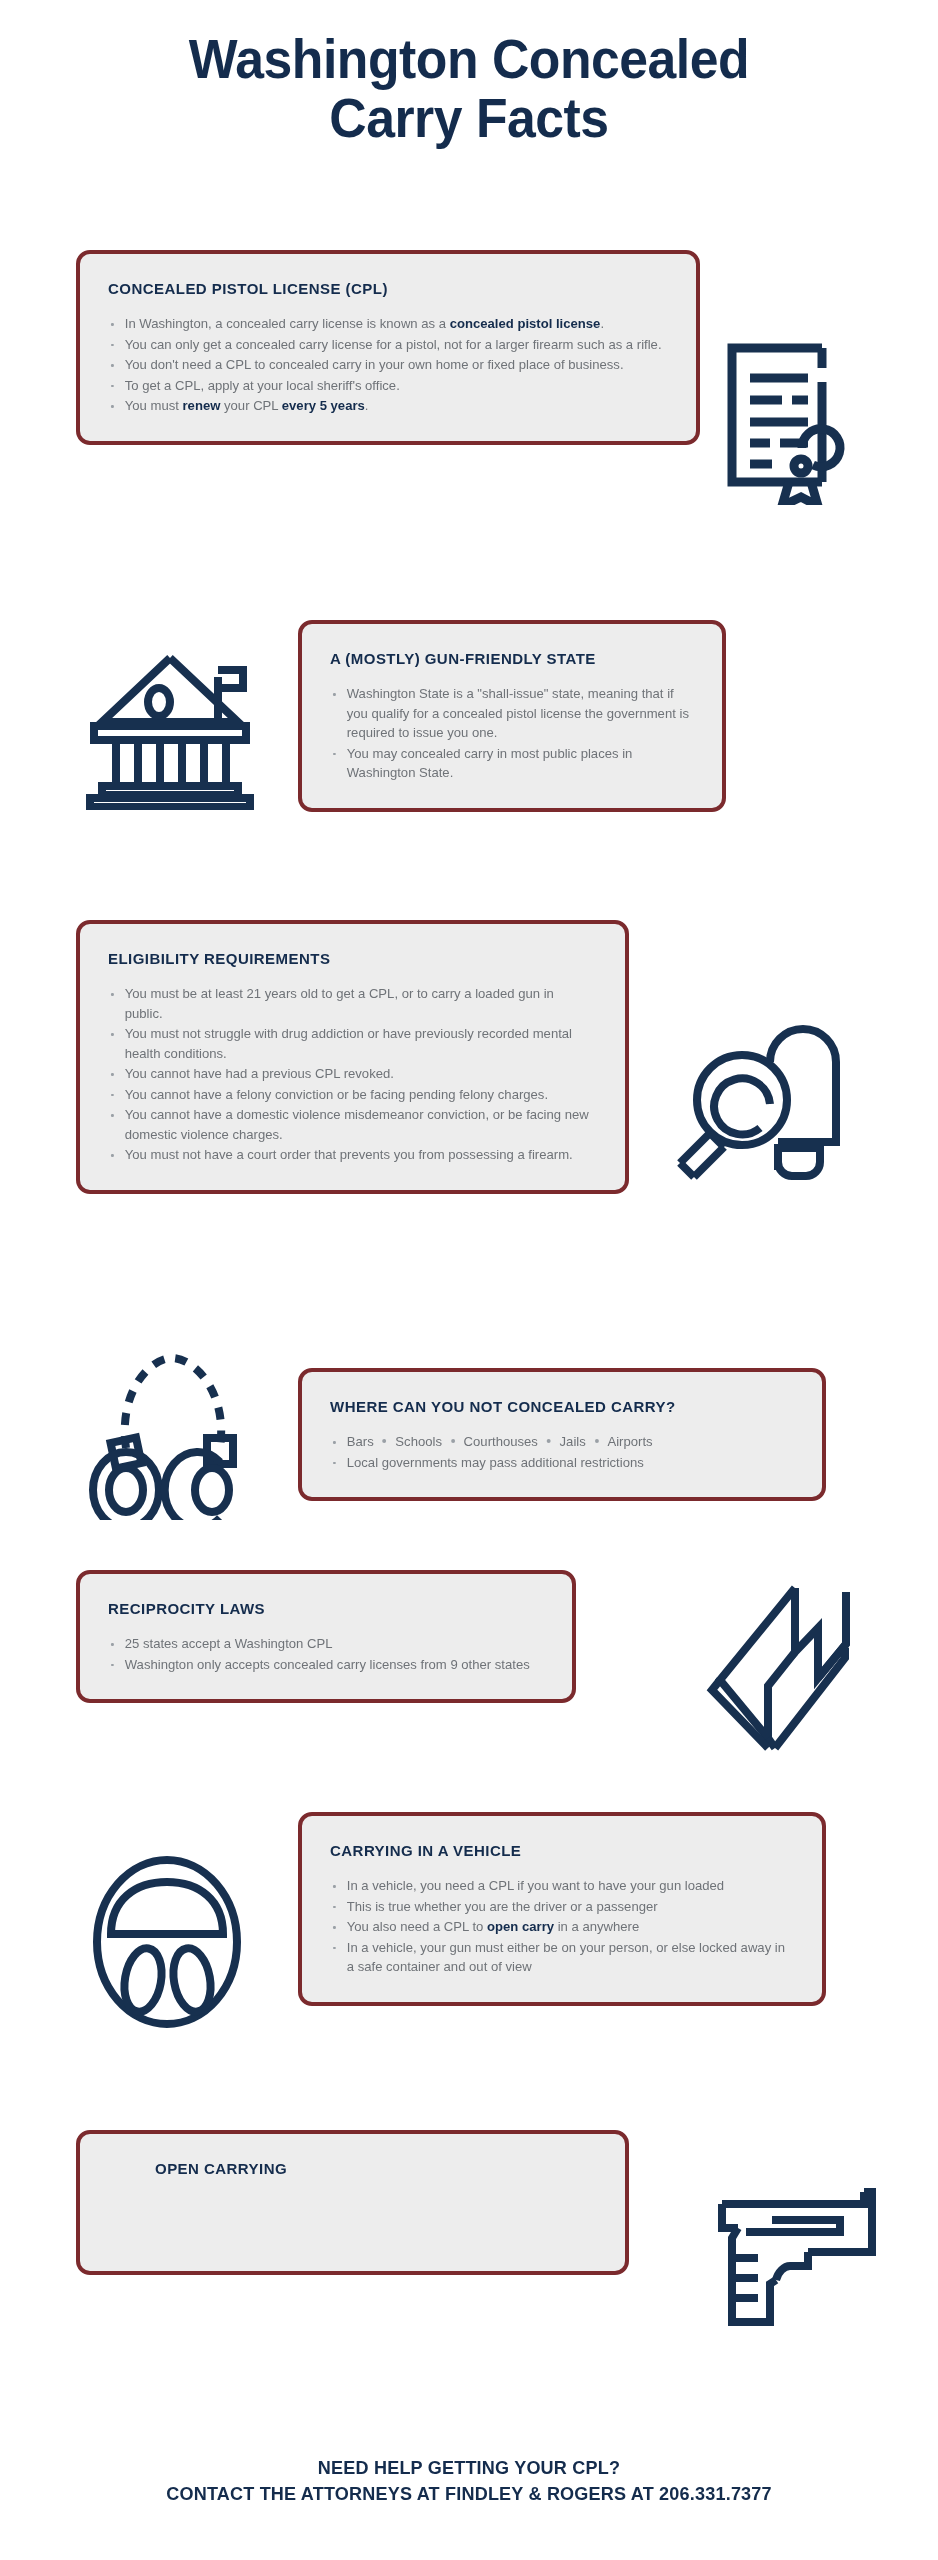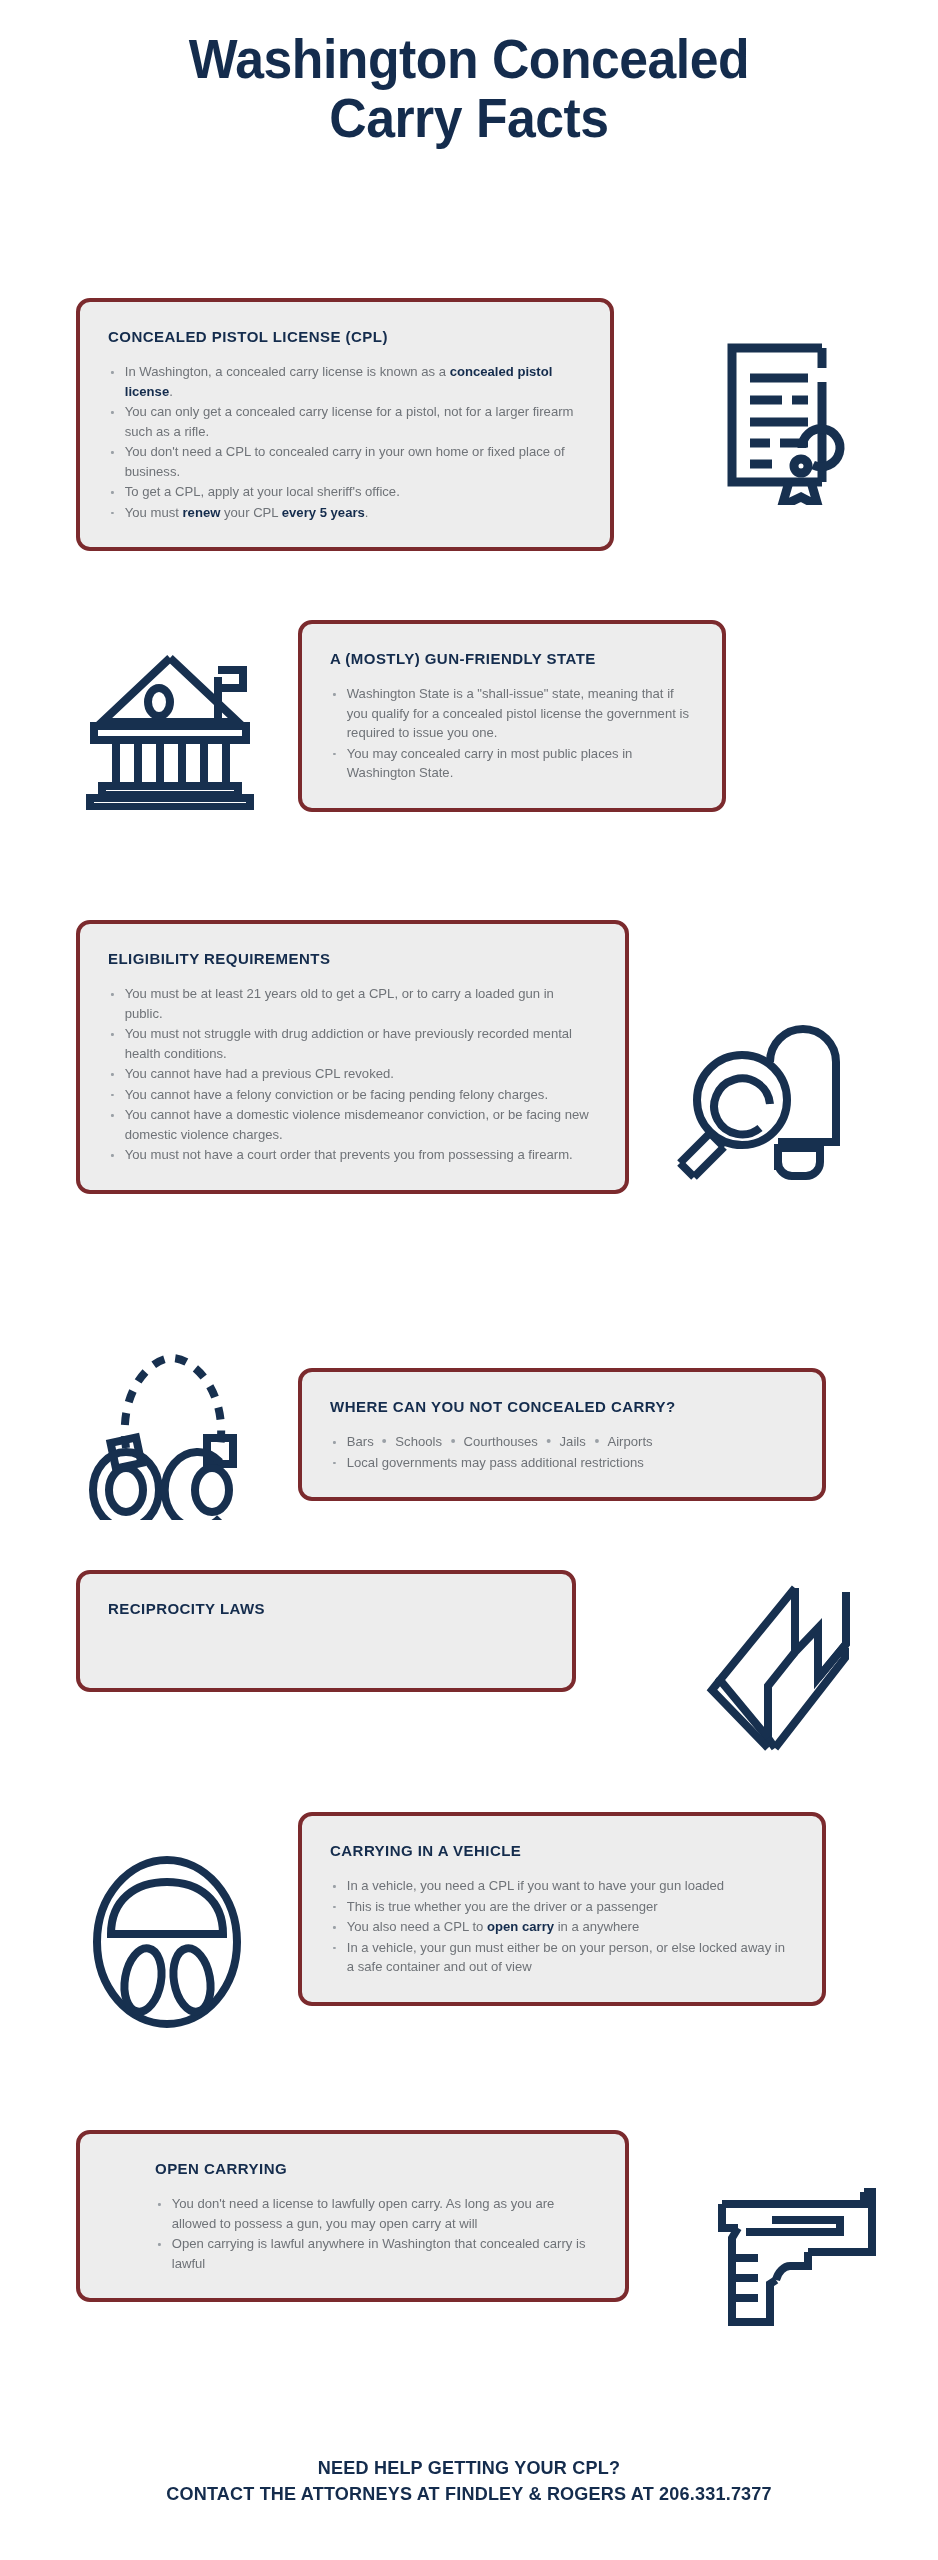--- a/index.html
+++ b/index.html
@@ -91,21 +91,21 @@
 <body>
 
 <div class="page">
 
   <h1 class="title">
     <span class="title-line">Washington Concealed</span>
     <span class="title-line">Carry Facts</span>
   </h1>
 
   <div class="row" style="top:0;">
-    <div class="card" style="left:76px;top:250px;width:538px;height:102px;height:auto;min-height:100px;margin-top:48px;">
+    <div class="card" style="left:76px;top:250px;width:624px;height:102px;height:auto;min-height:100px;">
       <div class="card-inner">
         <div class="card-title">CONCEALED PISTOL LICENSE (CPL)</div>
         <ul class="bullets">
           <li><span>In Washington, a concealed carry license is known as a </span><b>concealed pistol license</b><span>.</span></li>
           <li><span>You can only get a concealed carry license for a pistol, not for a larger firearm such as a rifle.</span></li>
           <li><span>You don't need a CPL to concealed carry in your own home or fixed place of business.</span></li>
           <li><span>To get a CPL, apply at your local sheriff's office.</span></li>
           <li><span>You must </span><b>renew</b><span> your CPL </span><b>every 5 years</b><span>.</span></li>
         </ul>
       </div>
@@ -214,20 +214,24 @@
           <li><span>Local governments may pass additional restrictions</span></li>
         </ul>
       </div>
     </div>
   </div>
 
   <div class="row" style="top:0;">
     <div class="card" style="left:76px;top:1570px;width:500px;min-height:122px;">
       <div class="card-inner">
         <div class="card-title">RECIPROCITY LAWS</div>
+        <ul class="bullets">
+          <li><span>25 states accept a Washington CPL</span></li>
+          <li><span>Washington only accepts concealed carry licenses from 9 other states</span></li>
+        </ul>
       </div>
     </div>
 
     <div class="icon" style="left:700px;top:1580px;">
       <svg width="165" height="175" viewBox="0 0 165 175" fill="none" stroke="#17304f" stroke-width="8">
         <polyline points="95,8 20,100 68,158 68,106 95,72"></polyline>
         <polyline points="95,8 95,72 118,48 118,98 146,64 146,12"></polyline>
         <polyline points="118,98 146,64"></polyline>
         <polyline points="75,168 145,78 145,68"></polyline>
         <polyline points="68,158 75,168"></polyline>
@@ -256,24 +260,20 @@
           <li><span>In a vehicle, your gun must either be on your person, or else locked away in a safe container and out of view</span></li>
         </ul>
       </div>
     </div>
   </div>
 
   <div class="row" style="top:0;">
     <div class="card" style="left:76px;top:2130px;width:553px;min-height:145px;padding-left:47px;">
       <div class="card-inner">
         <div class="card-title">OPEN CARRYING</div>
-        <ul class="bullets">
-          <li><span>You don't need a license to lawfully open carry. As long as you are allowed to possess a gun, you may open carry at will</span></li>
-          <li><span>Open carrying is lawful anywhere in Washington that concealed carry is lawful</span></li>
-        </ul>
       </div>
     </div>
 
     <div class="icon" style="left:712px;top:2180px;">
       <svg width="165" height="150" viewBox="0 0 165 150" fill="none" stroke="#17304f" stroke-width="8">
         <polyline points="10,24 152,24 152,12"></polyline>
         <polyline points="152,12 160,12 160,72 96,72"></polyline>
         <polyline points="10,24 10,48 26,48"></polyline>
         <polyline points="60,40 128,40 128,52 34,52"></polyline>
         <polyline points="96,72 96,86 78,86"></polyline>

